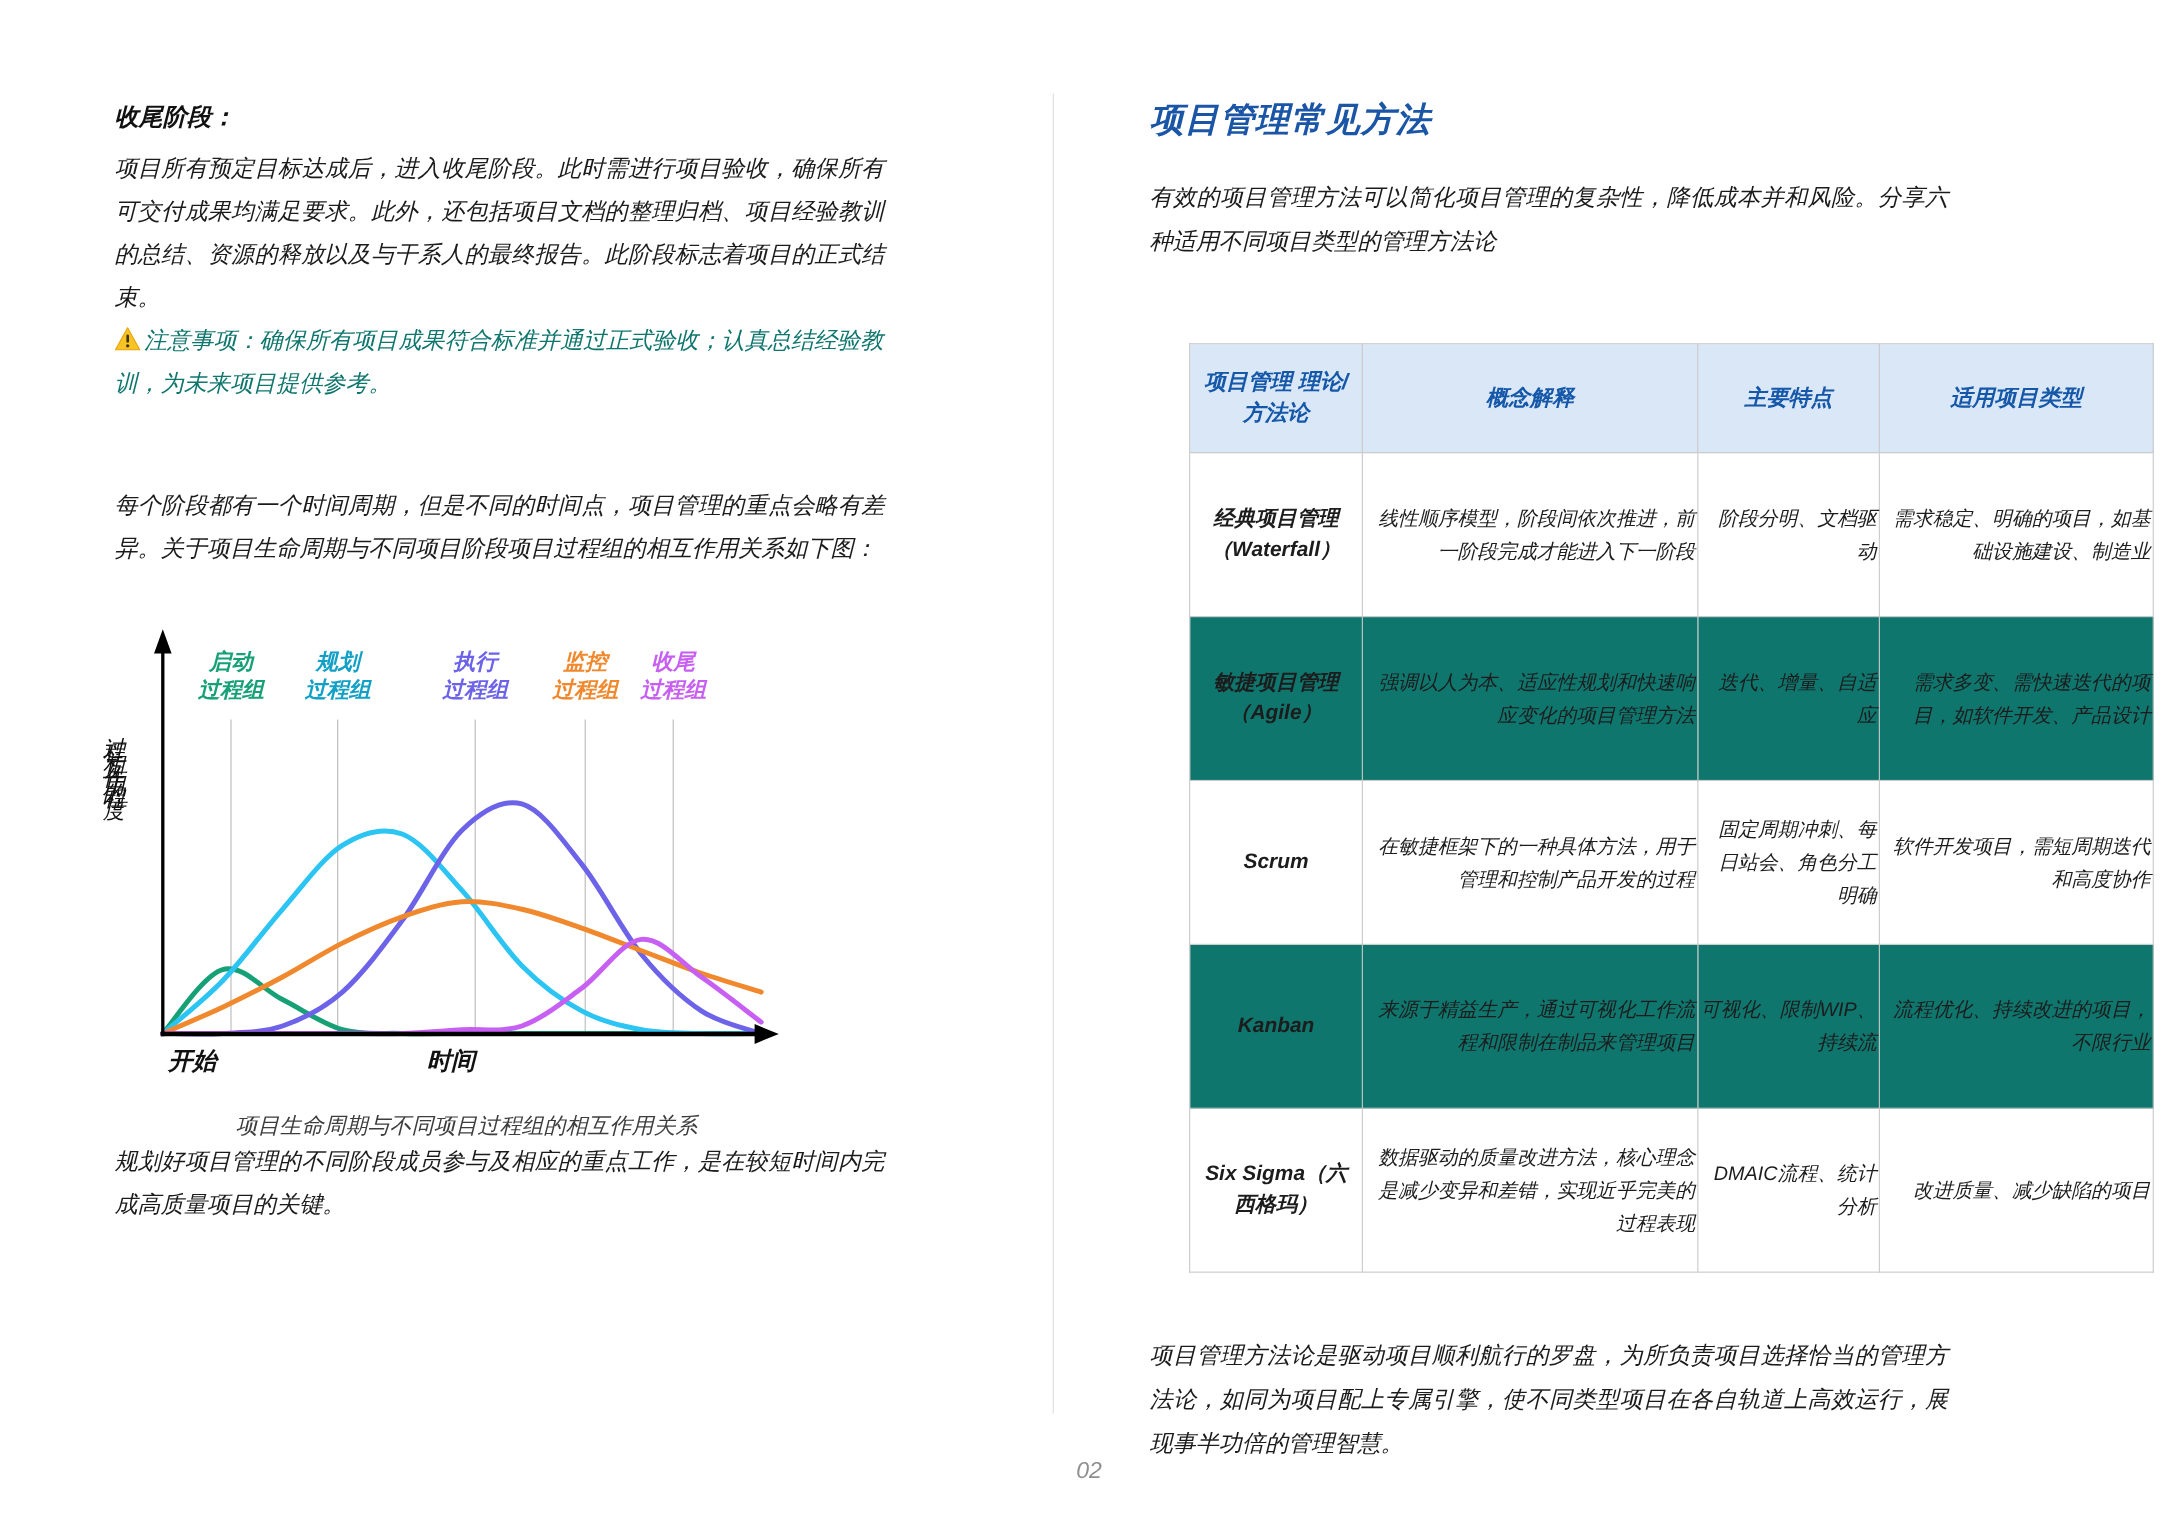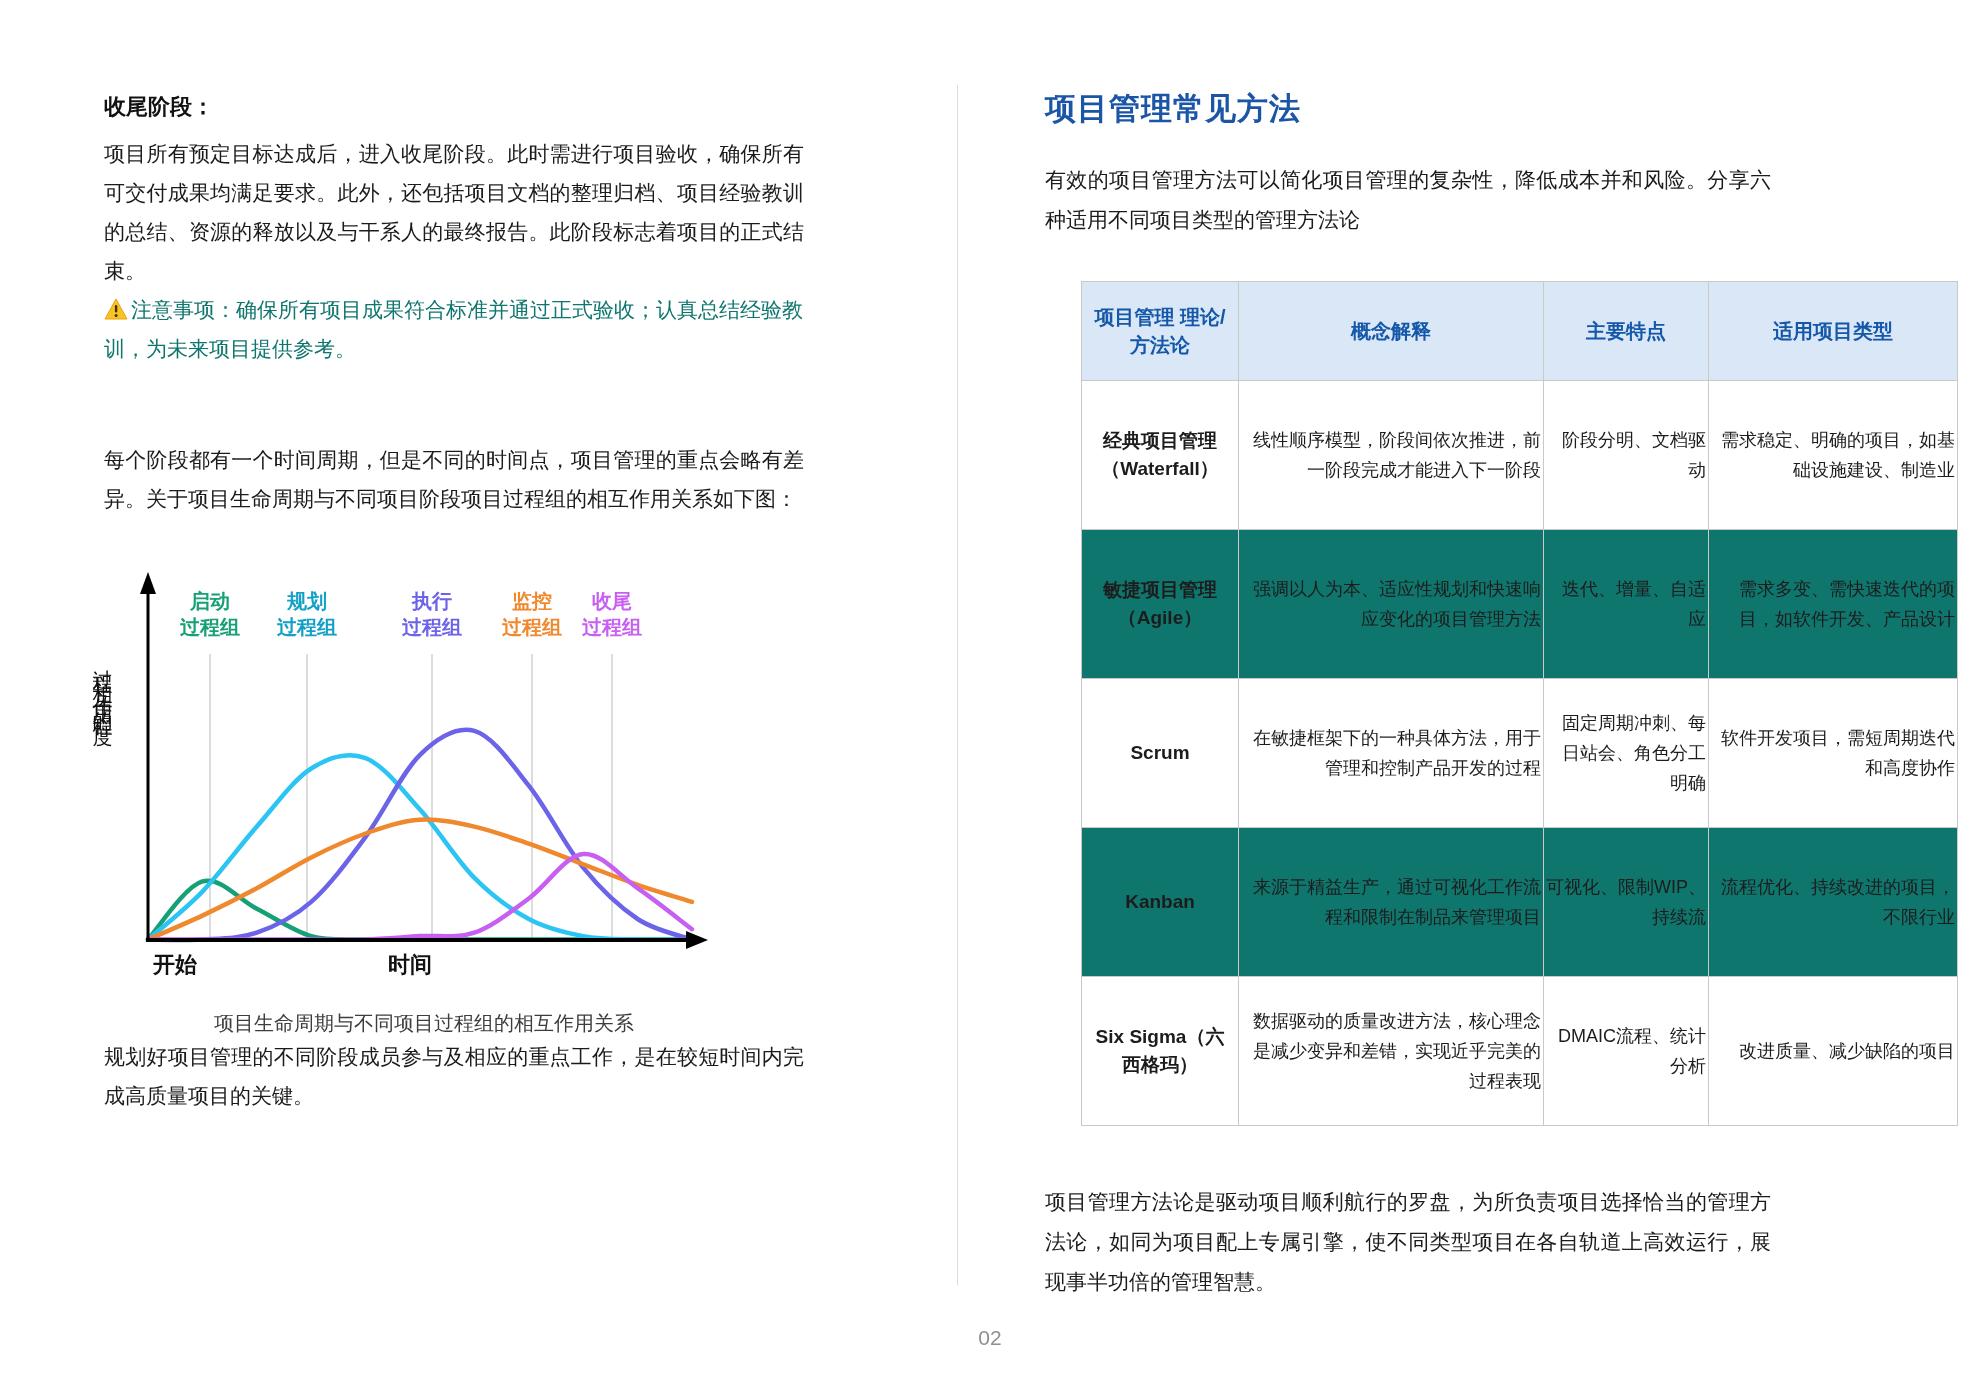--- a/index.html
+++ b/index.html
@@ -1,18 +1,18 @@
 <!DOCTYPE html>
 <html><head>
 <meta charset="utf-8">
 <style>
   html,body{margin:0;padding:0;background:#ffffff;}
   .page{
     position:relative;width:1980px;height:1400px;background:#ffffff;
-    font-family:"Liberation Sans","DejaVu Sans",sans-serif;color:#1b1b1b;overflow:hidden;
+    font-family:"Liberation Sans","DejaVu Sans",sans-serif;color:#1b1b1b;overflow:hidden;font-style:italic;
   }
   .col-divider{position:absolute;left:957px;top:85px;width:1px;height:1200px;background:#dcdcdc;}
 
   
   .left-col{position:absolute;left:104px;top:92px;width:700px;}
   .l-heading{font-size:22px;font-weight:bold;line-height:30px;margin:0 0 12px 0;color:#111;}
   .l-para{font-size:21px;line-height:39px;margin:0;color:#1b1b1b;text-align:justify;}
   .l-note{font-size:21px;line-height:39px;margin:0;color:#0f766e;}
   .warn-ic{display:inline-block;width:24px;height:22px;vertical-align:-3px;margin-right:3px;}
   .l-para2{margin-top:72px;}
@@ -27,21 +27,21 @@
   .glabel{font-size:20px;font-weight:600;}
   .axlabel{font-size:22px;font-weight:600;fill:#111;}
   .caption{width:640px;text-align:center;font-size:20px;color:#3d3d3d;margin-top:32px;}
   .l-para3{}
 
   
   .right-col{position:absolute;left:1045px;top:88px;width:840px;}
   .r-title{font-size:31px;font-weight:bold;color:#1A55A6;letter-spacing:1px;line-height:42px;margin:0;}
   .r-intro{width:726px;font-size:21px;line-height:40px;margin:30px 0 0 0;text-align:justify;}
   .methods-table{
-    margin:41px 0 0 36px;border-collapse:collapse;table-layout:fixed;width:792px;
+    margin:72px 0 0 36px;border-collapse:collapse;table-layout:fixed;width:792px;
     font-size:18px;color:#1c1c1c;
   }
   .methods-table th,.methods-table td{border:1px solid #c9c9c9;vertical-align:middle;}
   .methods-table th{
     background:#D9E7F7;color:#1557A8;font-weight:bold;font-size:20px;line-height:28px;
     text-align:center;height:82px;padding:8px 10px;
   }
   .methods-table td{height:112px;padding:10px 2px;line-height:30px;text-align:right;}
   .methods-table td.cname{font-weight:bold;text-align:center;font-size:19px;line-height:28px;padding:18px 8px;}
   .methods-table tr.alt td{background:#0f766e;}

